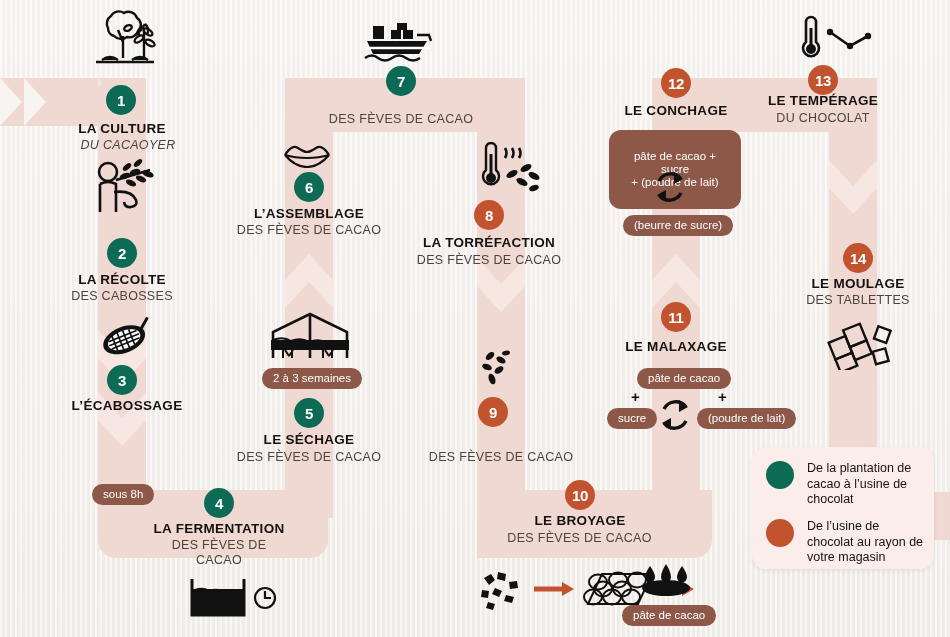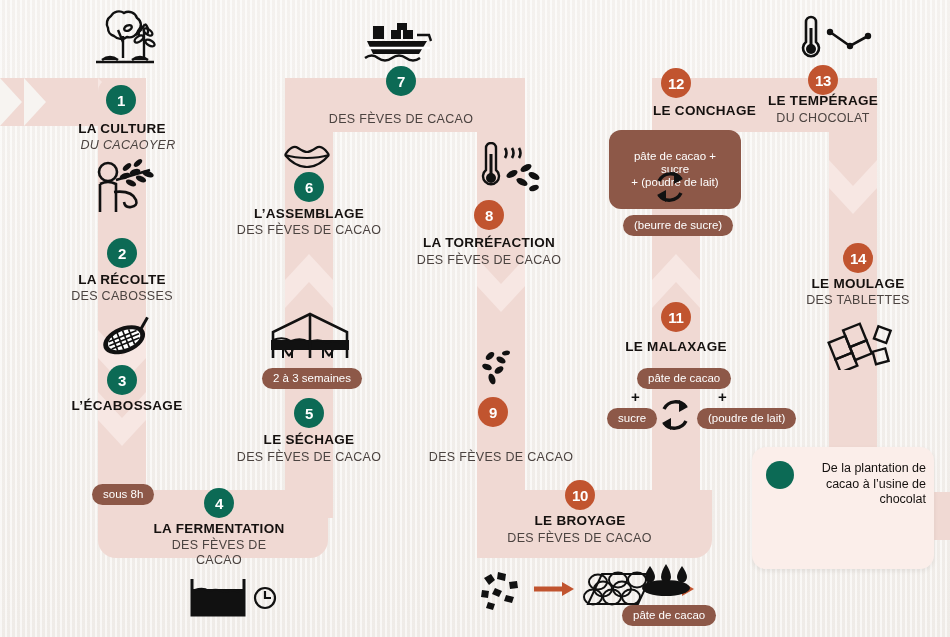--- a/index.html
+++ b/index.html
@@ -36,21 +36,21 @@
   .pill{position:absolute;background:#8d5848;color:#fff;border-radius:12px;
         font-size:11.5px;padding:4px 11px;white-space:nowrap;line-height:13px;text-align:center;}
   .plus{position:absolute;color:#111;font-weight:bold;font-size:15px;}
   .temp{position:absolute;color:#111;font-weight:bold;font-size:12px;line-height:14px;text-align:center;white-space:nowrap;}
 
   .icon{position:absolute;}
   .icon svg{display:block;}
 
   
   #legend{position:absolute;background:#fbeeea;border-radius:14px;
-          box-shadow:0 2px 5px rgba(0,0,0,.07);text-align:right;}
+          box-shadow:0 2px 5px rgba(0,0,0,.07);}
   .lg-row{position:absolute;display:flex;align-items:flex-start;}
   .lg-dot{width:28px;height:28px;border-radius:50%;flex:0 0 28px;}
   .lg-txt{margin-left:13px;font-size:12.5px;line-height:15.5px;color:#15110f;}
 </style>
 </head>
 <body>
 
 <div id="stage">
 
   <div class="band" style="left:0px;top:78px;width:146px;height:48px;"></div>
@@ -305,21 +305,21 @@
   <div class="icon" style="left:655px;top:396px;">
     <svg width="40" height="38" viewBox="0 0 40 38" fill="none" stroke="#111" stroke-width="3.4">
       <path d="M31,11 a13,13 0 0 0 -22,2"></path>
       <path d="M9,27 a13,13 0 0 0 22,-2"></path>
       <path d="M24,4 L33,11 L24,16 Z" fill="#111" stroke="none"></path>
       <path d="M16,34 L7,27 L16,22 Z" fill="#111" stroke="none"></path>
     </svg>
   </div>
 
   <div class="num orange" style="left:661px;top:68px;">12</div>
-  <div class="ttl" style="left:596px;top:103px;width:160px;text-align:right;">LE CONCHAGE</div>
+  <div class="ttl" style="left:596px;top:103px;width:160px;">LE CONCHAGE</div>
   <div class="pill" style="left:609px;top:130px;width:112px;padding:20px 10px;">
     <span style="white-space:pre-line;display:block;">pâte de cacao + sucre
 + (poudre de lait)</span>
   </div>
   <div class="icon" style="left:650px;top:168px;">
     <svg width="40" height="38" viewBox="0 0 40 38" fill="none" stroke="#111" stroke-width="3.4">
       <path d="M31,11 a13,13 0 0 0 -22,2"></path>
       <path d="M9,27 a13,13 0 0 0 22,-2"></path>
       <path d="M24,4 L33,11 L24,16 Z" fill="#111" stroke="none"></path>
       <path d="M16,34 L7,27 L16,22 Z" fill="#111" stroke="none"></path>
@@ -356,15 +356,19 @@
       <rect x="50" y="12" width="13" height="13" transform="rotate(20 56 18)"></rect>
       <rect x="48" y="34" width="13" height="13" transform="rotate(-15 54 40)"></rect>
     </svg>
   </div>
 
   <div id="legend" style="left:752px;top:447px;width:182px;height:122px;">
     <div class="lg-row" style="left:14px;top:14px;width:160px;">
       <div class="lg-dot" style="background:#0c6a55;"></div>
       <div class="lg-txt">De la plantation de cacao à l’usine de chocolat</div>
     </div>
+    <div class="lg-row" style="left:14px;top:72px;width:160px;">
+      <div class="lg-dot" style="background:#c1542f;"></div>
+      <div class="lg-txt">De l’usine de chocolat au rayon de votre magasin</div>
+    </div>
   </div>
 
 </div>
 
 </body></html>

